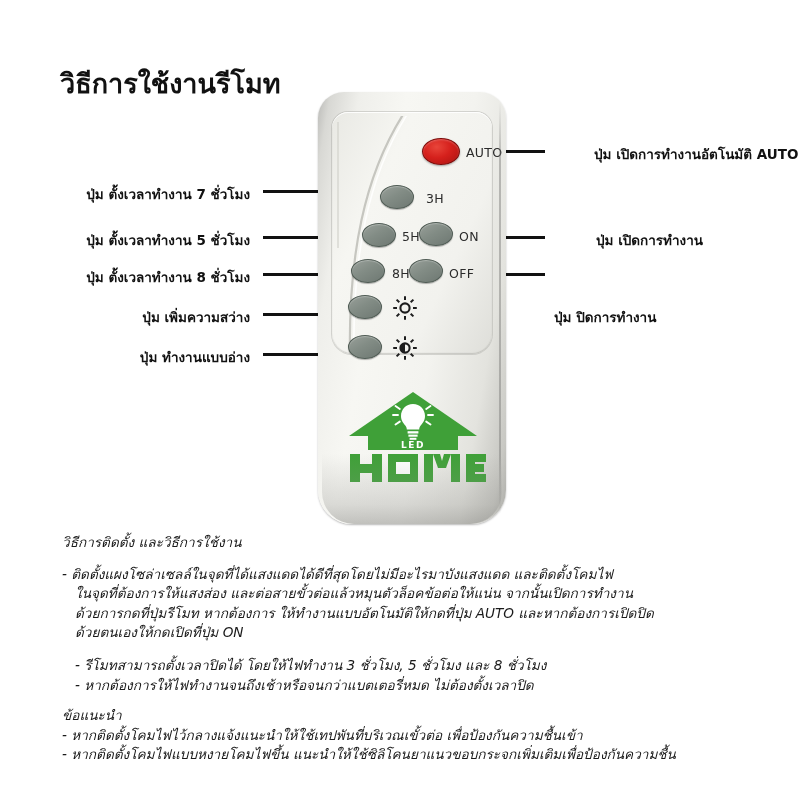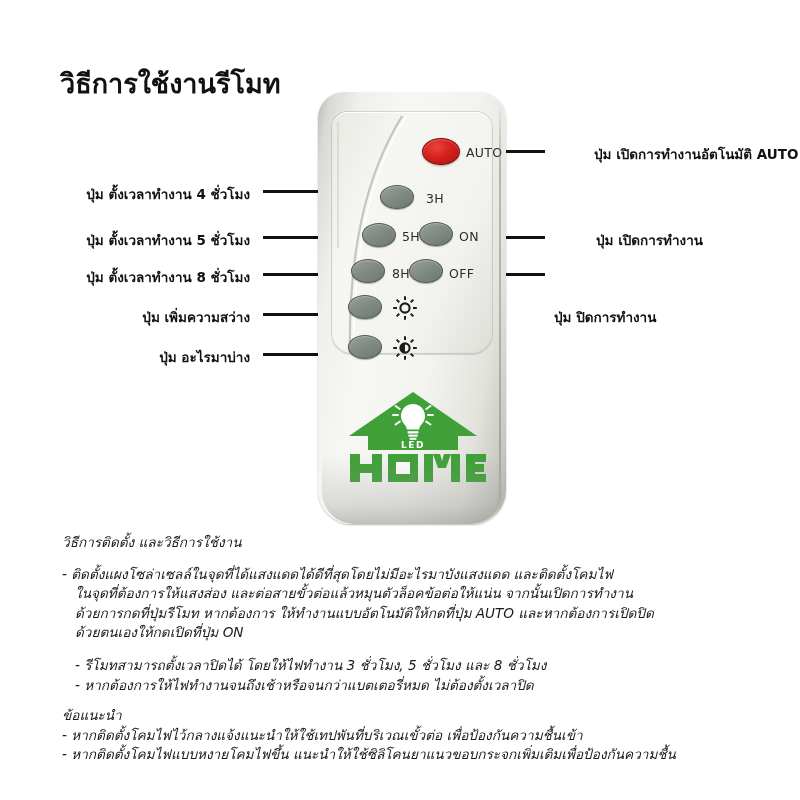--- a/index.html
+++ b/index.html
@@ -179,33 +179,33 @@
   .bt-gap { height: 13px; }
   .bt-gap-sm { height: 11px; }
 </style>
 </head>
 <body>
 
 <div class="page-title">วิธีการใช้งานรีโมท</div>
 
 <div class="diagram">
 
-  <div class="callout callout-left" style="left:0px; top:113px; width:250px;">ปุ่ม ตั้งเวลาทำงาน 4 ชั่วโมง</div>
+  <div class="callout callout-left" style="left:0px; top:113px; width:250px;">ปุ่ม ตั้งเวลาทำงาน 7 ชั่วโมง</div>
   <div class="leader" style="left:263px; top:120px; width:122px;"></div>
 
   <div class="callout callout-left" style="left:0px; top:159px; width:250px;">ปุ่ม ตั้งเวลาทำงาน 5 ชั่วโมง</div>
   <div class="leader" style="left:263px; top:166px; width:110px;"></div>
 
   <div class="callout callout-left" style="left:0px; top:196px; width:250px;">ปุ่ม ตั้งเวลาทำงาน 8 ชั่วโมง</div>
   <div class="leader" style="left:263px; top:203px; width:104px;"></div>
 
   <div class="callout callout-left" style="left:0px; top:236px; width:250px;">ปุ่ม เพิ่มความสว่าง</div>
   <div class="leader" style="left:263px; top:243px; width:96px;"></div>
 
-  <div class="callout callout-left" style="left:0px; top:276px; width:250px;">ปุ่ม อะไรมาบ่าง</div>
+  <div class="callout callout-left" style="left:0px; top:276px; width:250px;">ปุ่ม ทำงานแบบอ่าง</div>
   <div class="leader" style="left:263px; top:283px; width:92px;"></div>
 
   <div class="leader" style="left:477px; top:80px; width:68px;"></div>
   <div class="callout callout-right" style="left:582px; top:73px;margin-left:12px;">ปุ่ม เปิดการทำงานอัตโนมัติ AUTO</div>
 
   <div class="leader" style="left:450px; top:166px; width:95px;"></div>
   <div class="callout callout-right" style="left:554px; top:159px;margin-left:42px;">ปุ่ม เปิดการทำงาน</div>
 
   <div class="leader" style="left:450px; top:203px; width:95px;"></div>
   <div class="callout callout-right" style="left:554px; top:196px;margin-top:40px;">ปุ่ม ปิดการทำงาน</div>

